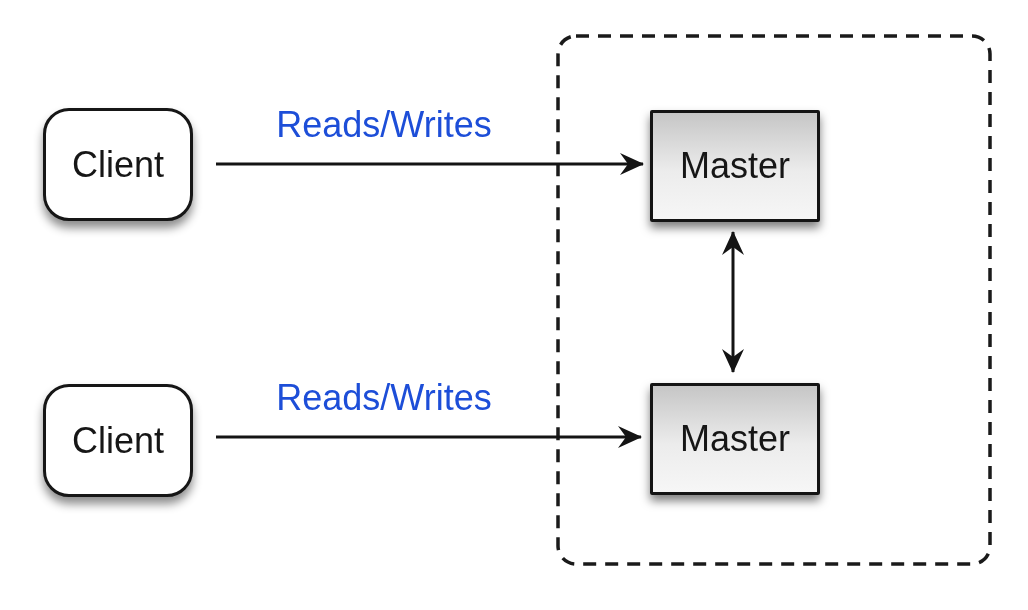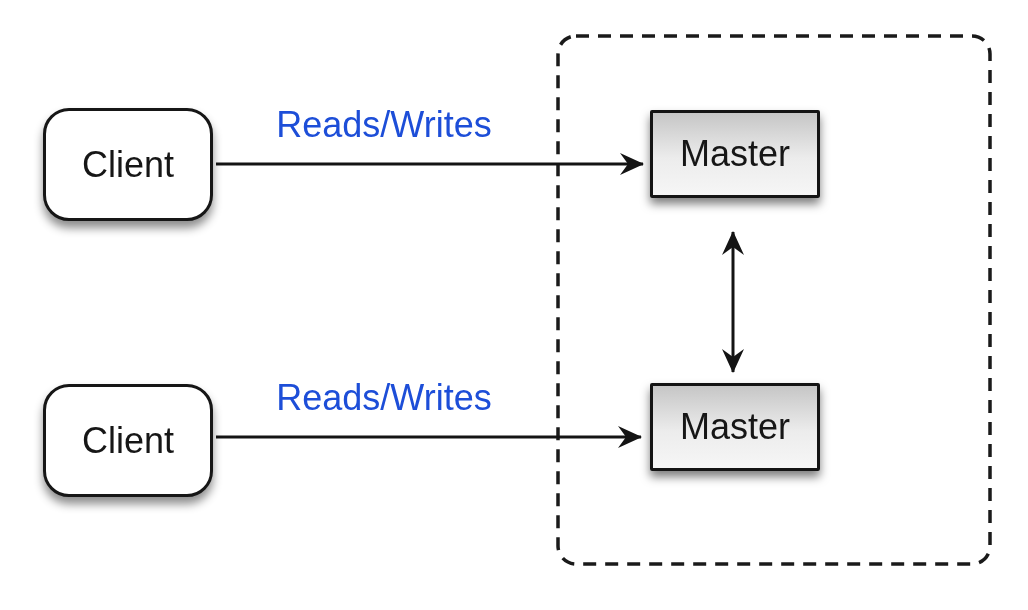--- a/index.html
+++ b/index.html
@@ -21,33 +21,33 @@
     position: absolute;
     display: flex;
     align-items: center;
     justify-content: center;
     font-size: 36px;
     color: #161616;
     box-sizing: border-box;
   }
   .client {
     left: 43px;
-    width: 170px;
+    width: 150px;
     height: 113px;
     background: #ffffff;
     border: 3px solid #161616;
     border-radius: 26px;
     box-shadow: 0 7px 10px rgba(0,0,0,0.45);
   }
   .client-top { top: 108px; }
   .client-bottom { top: 384px; }
   .master {
     left: 650px;
     width: 170px;
-    height: 88px;
+    height: 112px;
     background: linear-gradient(180deg, #c6c6c6 0%, #ececec 55%, #f6f6f6 100%);
     border: 3px solid #141414;
     border-radius: 2px;
     box-shadow: 0 6px 10px rgba(0,0,0,0.5);
   }
   .master-top { top: 110px; }
   .master-bottom { top: 383px; }
   .edge-label {
     position: absolute;
     font-size: 36px;

